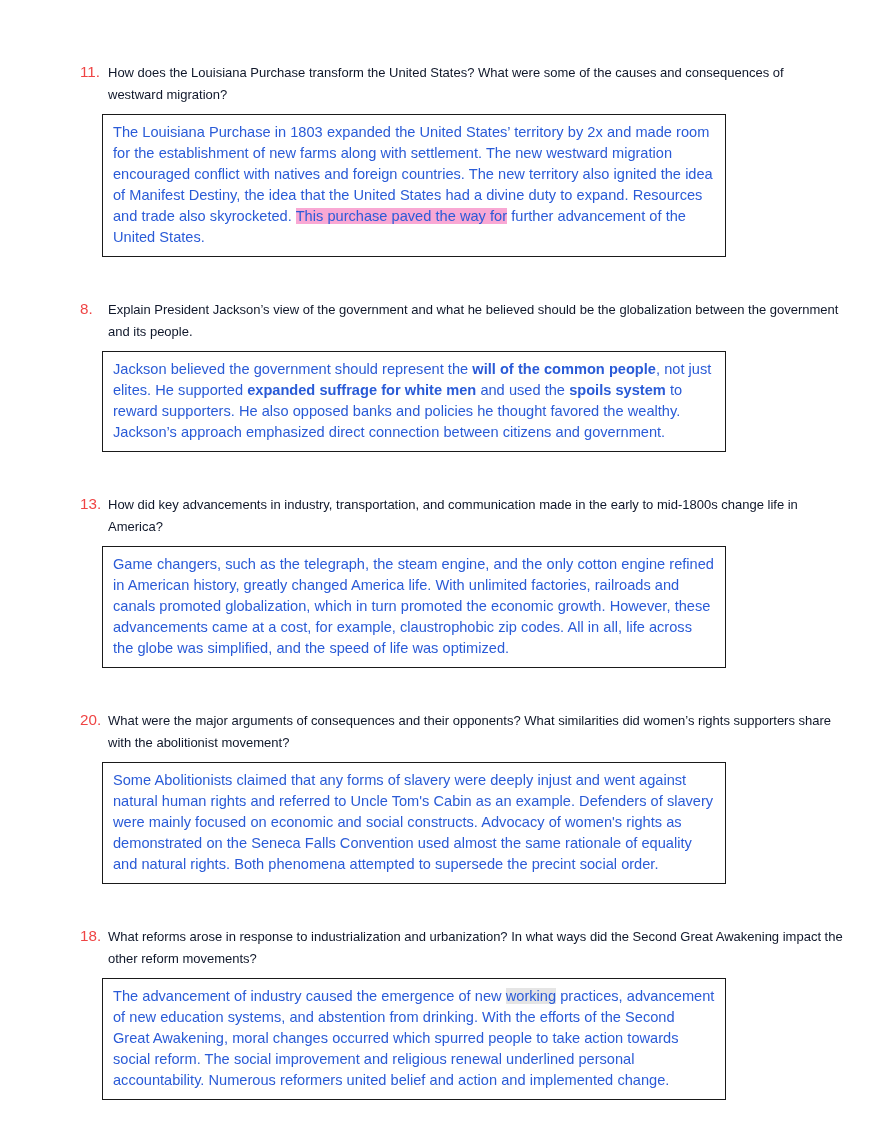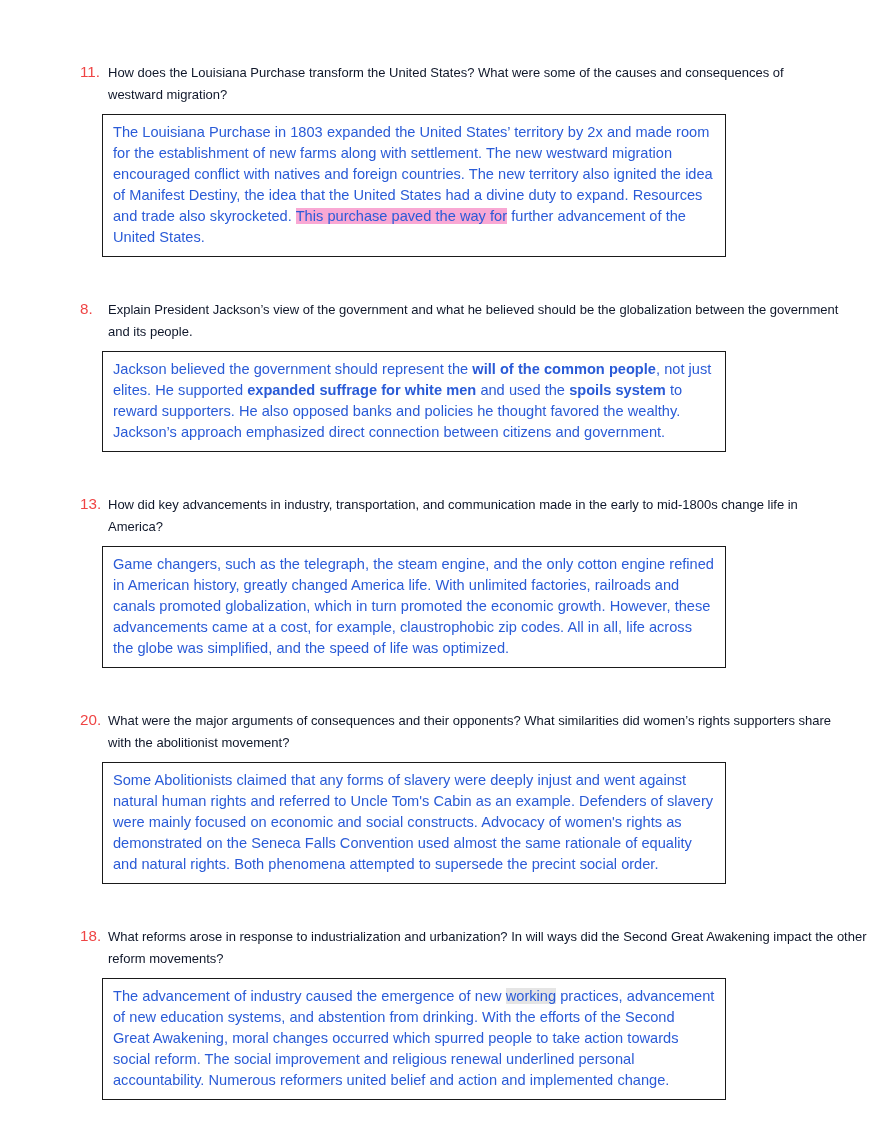--- a/index.html
+++ b/index.html
@@ -145,21 +145,21 @@
     <div class="answer-box">
       <p class="answer-text"><span>Some Abolitionists claimed that any forms of slavery were deeply injust and went against natural human rights and referred to Uncle Tom's Cabin as an example. Defenders of slavery were mainly focused on economic and social constructs. Advocacy of women's rights as demonstrated on the Seneca Falls Convention used almost the same rationale of equality and natural rights. Both phenomena attempted to supersede the precint social order.</span></p>
     </div>
   </div>
 
   <div class="gap-after-box"></div>
 
   <div class="q-block">
     <div class="qitem">
       <div class="qitem-num">18.</div>
-      <div class="qitem-text">What reforms arose in response to industrialization and urbanization? In will ways did the Second Great Awakening impact the other reform movements?</div>
+      <div class="qitem-text">What reforms arose in response to industrialization and urbanization? In what ways did the Second Great Awakening impact the other reform movements?</div>
     </div>
     <div class="answer-box">
       <p class="answer-text"><span>The advancement of industry caused the emergence of new </span><span class="hl-blue">working</span><span> practices, advancement of new education systems, and abstention from drinking. With the efforts of the Second Great Awakening, moral changes occurred which spurred people to take action towards social reform. The social improvement and religious renewal underlined personal accountability. Numerous reformers united belief and action and implemented change.</span></p>
     </div>
   </div>
 
   <div style="height:36px"></div>
 
   <div class="lesson-heading">Lesson 9 - A Dividing Nation [1819-1861]</div>
 

